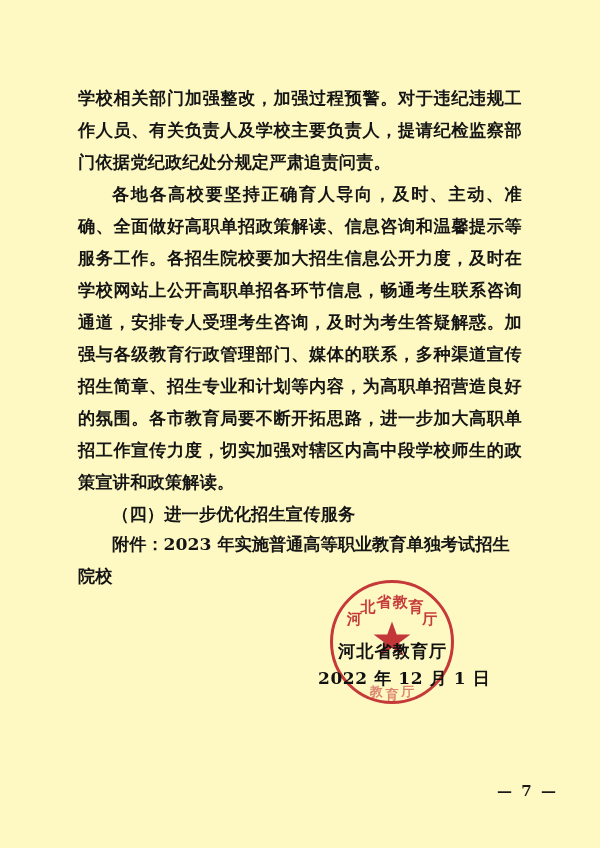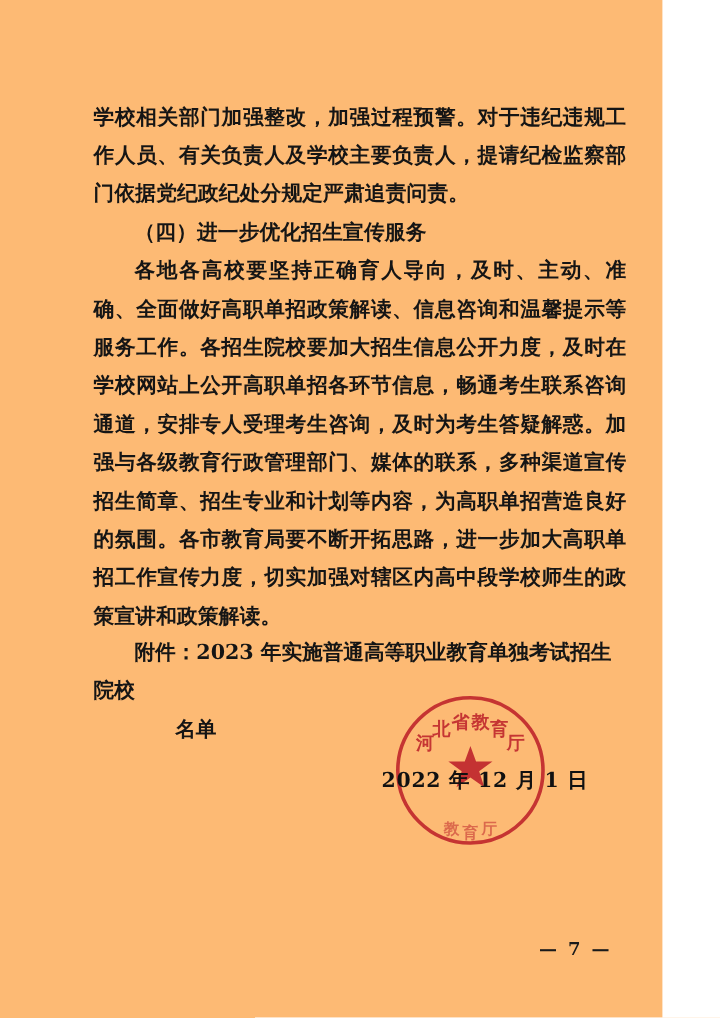--- a/index.html
+++ b/index.html
@@ -5,23 +5,23 @@
   html, body {
     margin: 0;
     padding: 0;
     background: #ffffff;
   }
   body {
     font-family: "DejaVu Serif", "Liberation Serif", serif;
   }
   .page {
     position: relative;
-    width: 552px;
+    width: 600px;
     height: 848px;
-    background: #fdba74;
+    background: #fef9c3;
     overflow: hidden;
     box-sizing: border-box;
     padding-left: 36px;
   }
   .doc-body {
     position: absolute;
     left: 78px;
     top: 82px;
     width: 444px;
   }
@@ -165,27 +165,26 @@
     letter-spacing: 2px;
   }
 </style>
 </head>
 <body>
 
 <div class="page">
 
   <div class="doc-body">
     <p class="para">学校相关部门加强整改，加强过程预警。对于违纪违规工作人员、有关负责人及学校主要负责人，提请纪检监察部门依据党纪政纪处分规定严肃追责问责。</p>
+    <p class="para indent-2">各地各高校要坚持正确育人导向，及时、主动、准确、全面做好高职单招政策解读、信息咨询和温馨提示等服务工作。各招生院校要加大招生信息公开力度，及时在学校网站上公开高职单招各环节信息，畅通考生联系咨询通道，安排专人受理考生咨询，及时为考生答疑解惑。加强与各级教育行政管理部门、媒体的联系，多种渠道宣传招生简章、招生专业和计划等内容，为高职单招营造良好的氛围。各市教育局要不断开拓思路，进一步加大高职单招工作宣传力度，切实加强对辖区内高中段学校师生的政策宣讲和政策解读。</p>
     <p class="para heading-sub">（四）进一步优化招生宣传服务</p>
-    <p class="para indent-2">各地各高校要坚持正确育人导向，及时、主动、准确、全面做好高职单招政策解读、信息咨询和温馨提示等服务工作。各招生院校要加大招生信息公开力度，及时在学校网站上公开高职单招各环节信息，畅通考生联系咨询通道，安排专人受理考生咨询，及时为考生答疑解惑。加强与各级教育行政管理部门、媒体的联系，多种渠道宣传招生简章、招生专业和计划等内容，为高职单招营造良好的氛围。各市教育局要不断开拓思路，进一步加大高职单招工作宣传力度，切实加强对辖区内高中段学校师生的政策宣讲和政策解读。</p>
   </div>
 
   <div class="attach-block">
     <div class="attach-line">附件：2023 年实施普通高等职业教育单独考试招生院校</div>
-    <div class="attach-line attach-cont">名单</div>
   </div>
 
   <div class="seal-wrap">
     <div class="seal-ring"></div>
 
     <div class="seal-arc-char">
       <span style="transform: rotate(-52deg) translateY(-48px) rotate(52deg);">河</span>
       <span style="transform: rotate(-30deg) translateY(-48px) rotate(30deg);">北</span>
       <span style="transform: rotate(-10deg) translateY(-48px) rotate(10deg);">省</span>
       <span style="transform: rotate(10deg) translateY(-48px) rotate(-10deg);">教</span>
@@ -198,18 +197,19 @@
       <span style="transform: rotate(180deg) translateY(-46px) rotate(-180deg);">育</span>
       <span style="transform: rotate(160deg) translateY(-46px) rotate(-160deg);">厅</span>
     </div>
 
     <svg class="seal-star" viewBox="0 0 100 100" xmlns="http://www.w3.org/2000/svg">
       <polygon points="50,4 61.8,36.4 96,36.4 68.2,56.6 79,90 50,69.6 21,90 31.8,56.6 4,36.4 38.2,36.4" fill="#c0282d" opacity="0.93"></polygon>
     </svg>
   </div>
 
   <div class="sign-block">
+    <div class="sign-name">河北省教育厅</div>
     <div class="sign-date">2022 年 12 月 1 日</div>
   </div>
 
   <div class="page-number">— 7 —</div>
 
 </div>
 
 </body></html>

